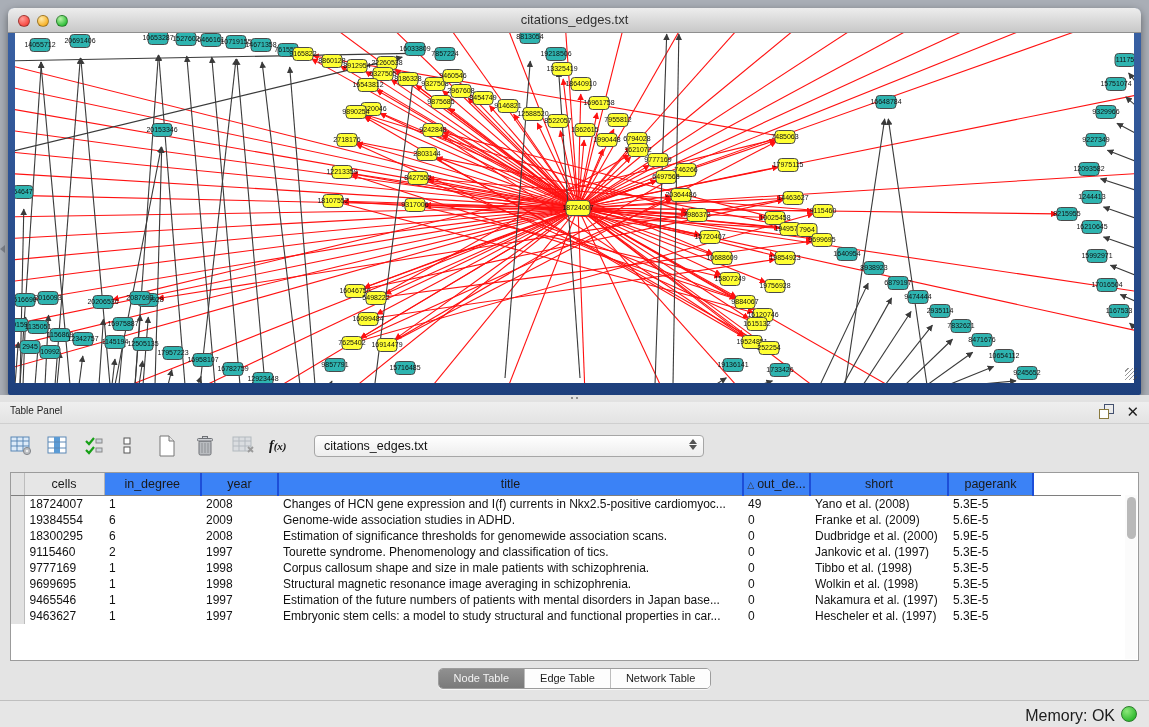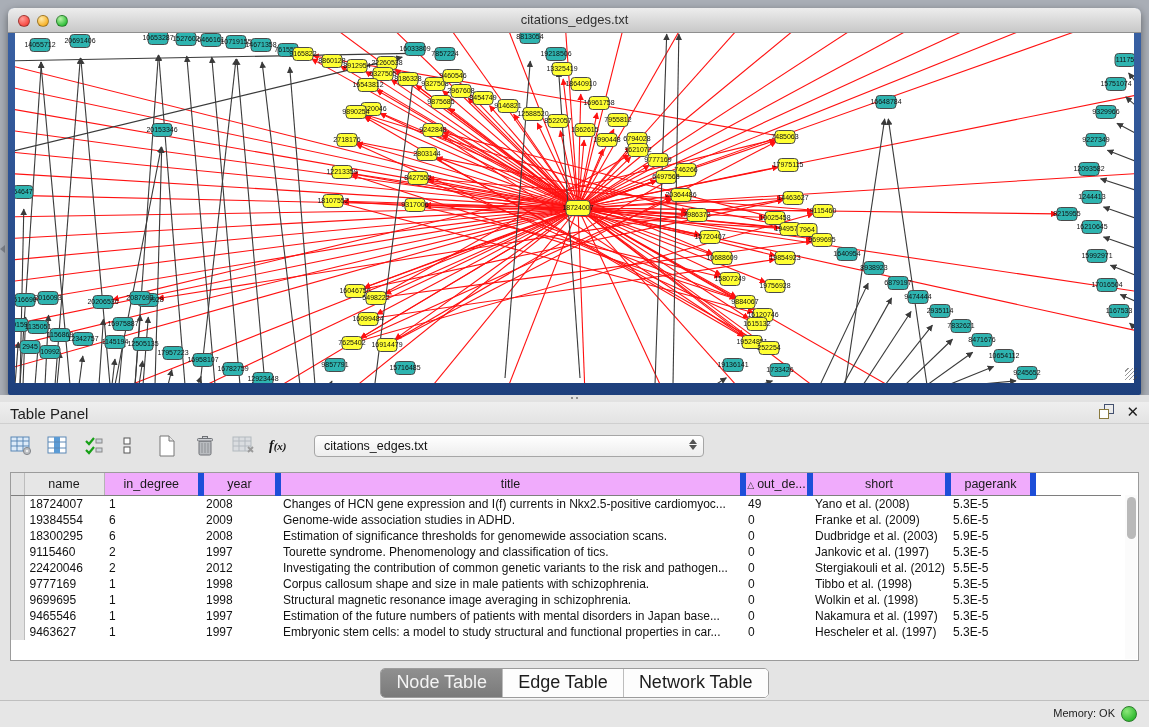--- a/index.html
+++ b/index.html
@@ -31,21 +31,21 @@
   
   .divider{position:absolute;left:0;top:395px;width:1149px;height:7px;background:#e2e2e2;}
   .divider .grip{position:absolute;left:570px;top:1px;width:10px;height:5px;
      background:radial-gradient(circle 1px at 2px 2px,#8e8e8e 99%,transparent),
                 radial-gradient(circle 1px at 7px 2px,#8e8e8e 99%,transparent);}
 
   
   .table-panel{position:absolute;left:0;top:402px;width:1149px;height:298px;background:#e4e4e4;}
   .panel-header{position:relative;height:21px;background:linear-gradient(#efefef,#e3e3e3);
      border-bottom:1px solid #cfcfcf;}
-  .panel-header .ph-title{position:absolute;left:10px;top:3px;font-size:15px;color:#1e1e1e;}
+  .panel-header .ph-title{position:absolute;left:10px;top:3px;font-size:10px;color:#1e1e1e;}
   .ph-buttons{position:absolute;right:10px;top:2px;display:flex;gap:12px;align-items:center;}
   .float-icon{width:15px;height:15px;position:relative;cursor:pointer;}
   .float-icon .sq1{position:absolute;left:0;bottom:0;width:8px;height:8px;border:1.4px solid #8a7a3e;background:#fff;}
   .float-icon .sq2{position:absolute;right:0;top:0;width:8px;height:8px;border:1.4px solid #43506e;background:transparent;}
   .close-icon{font-size:15px;font-weight:bold;color:#1c1c1c;line-height:15px;cursor:pointer;}
 
   .toolbar{position:relative;height:40px;margin:2px 10px 0 10px;display:flex;align-items:center;gap:9px;}
   .tool-btn{width:28px;height:28px;display:flex;align-items:center;justify-content:flex-start;border-radius:3px;}
   .tool-btn svg{display:block;}
   .fx-label{font-family:"Liberation Serif","DejaVu Serif",serif;font-style:italic;font-weight:bold;
@@ -55,42 +55,42 @@
      font-size:12.5px;color:#111;line-height:20px;padding-left:9px;cursor:pointer;}
   .combo-arrows{position:absolute;right:6px;top:3px;display:flex;flex-direction:column;gap:1px;}
   .combo-arrows i{width:0;height:0;border-left:4px solid transparent;border-right:4px solid transparent;}
   .combo-arrows .up{border-bottom:5px solid #555;}
   .combo-arrows .dn{border-top:5px solid #555;}
 
   .table-box{position:relative;margin:6px 10px 0 10px;height:187px;background:#fff;
      border:1px solid #9b9b9b;overflow:hidden;}
   table.grid{border-collapse:collapse;table-layout:fixed;width:1110px;font-size:12px;color:#111;}
   table.grid th{height:20px;font-weight:normal;font-size:12.5px;color:#1a1a1a;
-     background:#f0abfc;border-right:6px solid #1d4ed8;border-bottom:1px solid #7e7e7e;
+     background:#3b82f6;border-right:2px solid #1d4ed8;border-bottom:1px solid #7e7e7e;
      text-align:center;overflow:hidden;white-space:nowrap;}
   table.grid th.gray{background:#e6e6e6;border-right:1px solid #b4b4b4;}
   table.grid th.rowhead,table.grid td.rowhead{background:#e2e2e2;border-right:1px solid #bdbdbd;}
   table.grid td{height:16px;line-height:16px;padding:0 0 0 5px;white-space:nowrap;overflow:hidden;
      text-overflow:ellipsis;}
   .sort-tri{font-size:9px;color:#333;margin-right:3px;}
   .vscroll{position:absolute;top:22px;right:1px;width:12px;bottom:1px;background:#fbfbfb;}
   .vscroll .thumb{position:absolute;top:2px;left:1.5px;width:9px;height:42px;background:#b9b9b9;border-radius:5px;}
 
   .tabs-row{margin-top:7px;display:flex;justify-content:center;}
   .seg{display:inline-flex;border:1px solid #9c9c9c;border-radius:5px;overflow:hidden;
      background:#fff;box-shadow:0 1px 0 rgba(255,255,255,.7);}
-  .seg .seg-btn{padding:3px 15px 4px 15px;font-size:18px;color:#1c1c1c;background:#fdfdfd;
+  .seg .seg-btn{padding:3px 15px 4px 15px;font-size:11px;color:#1c1c1c;background:#fdfdfd;
      border-left:1px solid #bdbdbd;cursor:pointer;}
   .seg .seg-btn:first-child{border-left:none;}
   .seg .seg-btn.sel{background:linear-gradient(#909090,#7a7a7a);color:#f4f4f4;}
 
   
   .status-bar{position:absolute;left:0;top:700px;width:1149px;height:27px;background:#e6e6e6;
      border-top:1px solid #bfbfbf;}
-  .mem{position:absolute;right:34px;top:6px;font-size:11px;color:#1c1c1c;}
+  .mem{position:absolute;right:34px;top:6px;font-size:16px;color:#1c1c1c;}
   .mem-dot{position:absolute;right:12px;top:5px;width:14px;height:14px;border-radius:50%;
      border:1px solid #2c7c2c;background:radial-gradient(circle at 35% 30%,#8ce87a,#2fb92f 75%);}
 </style>
 </head>
 <body>
 
 <div class="screen">
 
   <div class="desktop">
     <div class="split-arrow-left"></div>
@@ -877,21 +877,21 @@
             <col style="width:77px">
             <col style="width:465px">
             <col style="width:67px">
             <col style="width:138px">
             <col style="width:85px">
             <col>
           </colgroup>
         <thead>
             <tr id="thead-row">
               <th class="rowhead"></th>
-              <th class="gray">name</th>
+              <th class="gray">cells</th>
               <th>in_degree</th>
               <th>year</th>
               <th>title</th>
               <th><span class="sort-tri">△</span>out_de...</th>
               <th>short</th>
               <th>pagerank</th>
               <th style="background:#fff;border-right:none;"></th>
             </tr>
           </thead>
         <tbody id="tbody">
@@ -917,44 +917,33 @@
               <td>5.6E-5</td>
               <td></td>
             </tr>
             <tr>
               <td class="rowhead"></td>
               <td>18300295</td>
               <td>6</td>
               <td>2008</td>
               <td>Estimation of significance thresholds for genomewide association scans.</td>
               <td>0</td>
-              <td>Dudbridge et al. (2003)</td>
+              <td>Dudbridge et al. (2000)</td>
               <td>5.9E-5</td>
               <td></td>
             </tr>
             <tr>
               <td class="rowhead"></td>
               <td>9115460</td>
               <td>2</td>
               <td>1997</td>
               <td>Tourette syndrome. Phenomenology and classification of tics.</td>
               <td>0</td>
               <td>Jankovic et al. (1997)</td>
               <td>5.3E-5</td>
-              <td></td>
-            </tr>
-            <tr>
-              <td class="rowhead"></td>
-              <td>22420046</td>
-              <td>2</td>
-              <td>2012</td>
-              <td>Investigating the contribution of common genetic variants to the risk and pathogen...</td>
-              <td>0</td>
-              <td>Stergiakouli et al. (2012)</td>
-              <td>5.5E-5</td>
               <td></td>
             </tr>
             <tr>
               <td class="rowhead"></td>
               <td>9777169</td>
               <td>1</td>
               <td>1998</td>
               <td>Corpus callosum shape and size in male patients with schizophrenia.</td>
               <td>0</td>
               <td>Tibbo et al. (1998)</td>

